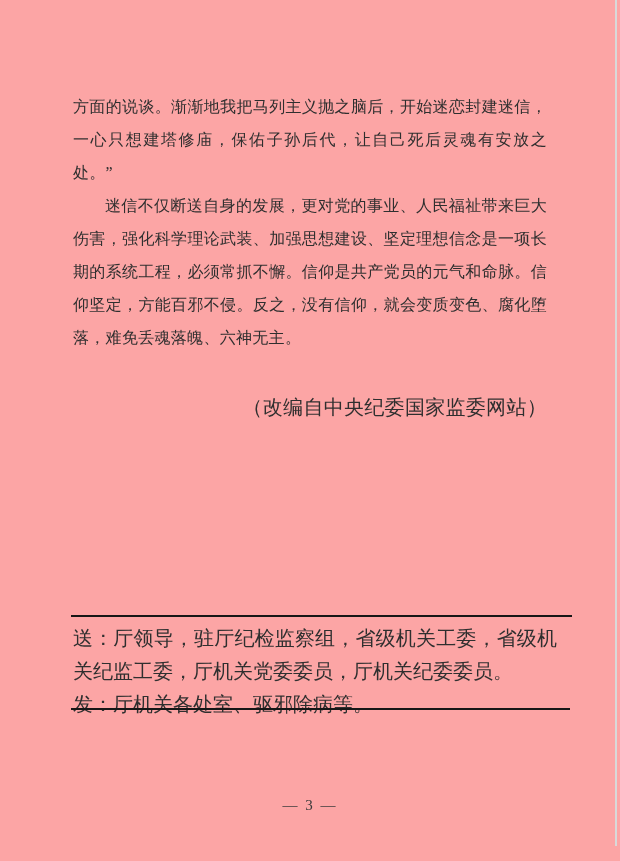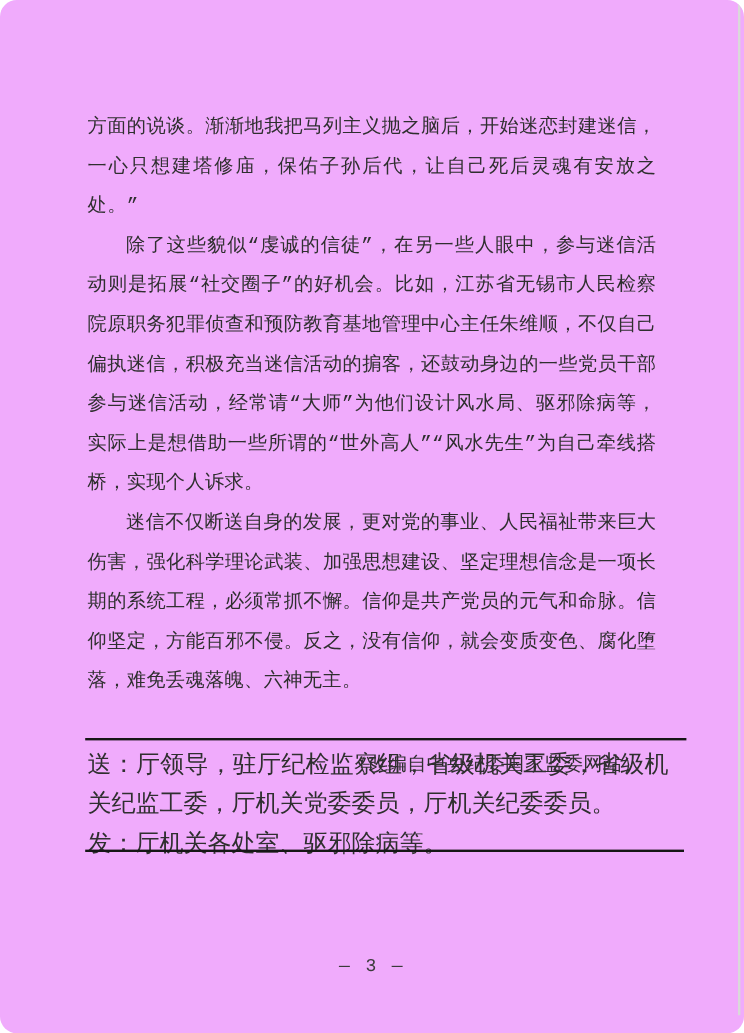--- a/index.html
+++ b/index.html
@@ -4,25 +4,24 @@
 <style>
   html, body {
     margin: 0;
     padding: 0;
     background: #ffffff;
   }
   .page {
     position: relative;
     width: 620px;
     height: 861px;
-    background: #f0abfc;
+    background: #fca5a5;
     overflow: hidden;
-    font-family: Liberation Mono, monospace;
+    font-family: Liberation Serif, serif;
     color: #2f2f2f;
-    border-radius: 14px;
   }
   .page-edge {
     position: absolute;
     left: 615px;
     top: 0;
     width: 2px;
     height: 846px;
     background: #d9d9d9;
   }
   .content {
@@ -35,23 +34,23 @@
     text-align: justify;
     letter-spacing: 0.3px;
   }
   .content p.para {
     margin: 0;
   }
   .content p.para.indent {
     text-indent: 2em;
   }
   .attribution {
-    margin: 42px 12px 0 0;
+    margin: 42px 0 0 0;
     text-align-last: right;
-    font-size: 16px;
+    font-size: 20px;
     line-height: 22px;
   }
   .rule {
     position: absolute;
     height: 2px;
     background: #161616;
   }
   .rule-top {
     left: 71px;
     top: 615px;
@@ -85,21 +84,20 @@
     letter-spacing: 2px;
   }
 </style>
 </head>
 <body>
 
 <div class="page">
 
   <div class="content">
     <p class="para">方面的说谈。渐渐地我把马列主义抛之脑后，开始迷恋封建迷信，一心只想建塔修庙，保佑子孙后代，让自己死后灵魂有安放之处。”</p>
-    <p class="para indent">除了这些貌似“虔诚的信徒”，在另一些人眼中，参与迷信活动则是拓展“社交圈子”的好机会。比如，江苏省无锡市人民检察院原职务犯罪侦查和预防教育基地管理中心主任朱维顺，不仅自己偏执迷信，积极充当迷信活动的掮客，还鼓动身边的一些党员干部参与迷信活动，经常请“大师”为他们设计风水局、驱邪除病等，实际上是想借助一些所谓的“世外高人”“风水先生”为自己牵线搭桥，实现个人诉求。</p>
     <p class="para indent">迷信不仅断送自身的发展，更对党的事业、人民福祉带来巨大伤害，强化科学理论武装、加强思想建设、坚定理想信念是一项长期的系统工程，必须常抓不懈。信仰是共产党员的元气和命脉。信仰坚定，方能百邪不侵。反之，没有信仰，就会变质变色、腐化堕落，难免丢魂落魄、六神无主。</p>
     <p class="attribution">（改编自中央纪委国家监委网站）</p>
   </div>
 
   <div class="rule rule-top"></div>
 
   <div class="footer">
     <p>送：厅领导，驻厅纪检监察组，省级机关工委，省级机关纪监工委，厅机关党委委员，厅机关纪委委员。</p>
     <p>发：厅机关各处室、驱邪除病等。</p>
   </div>

